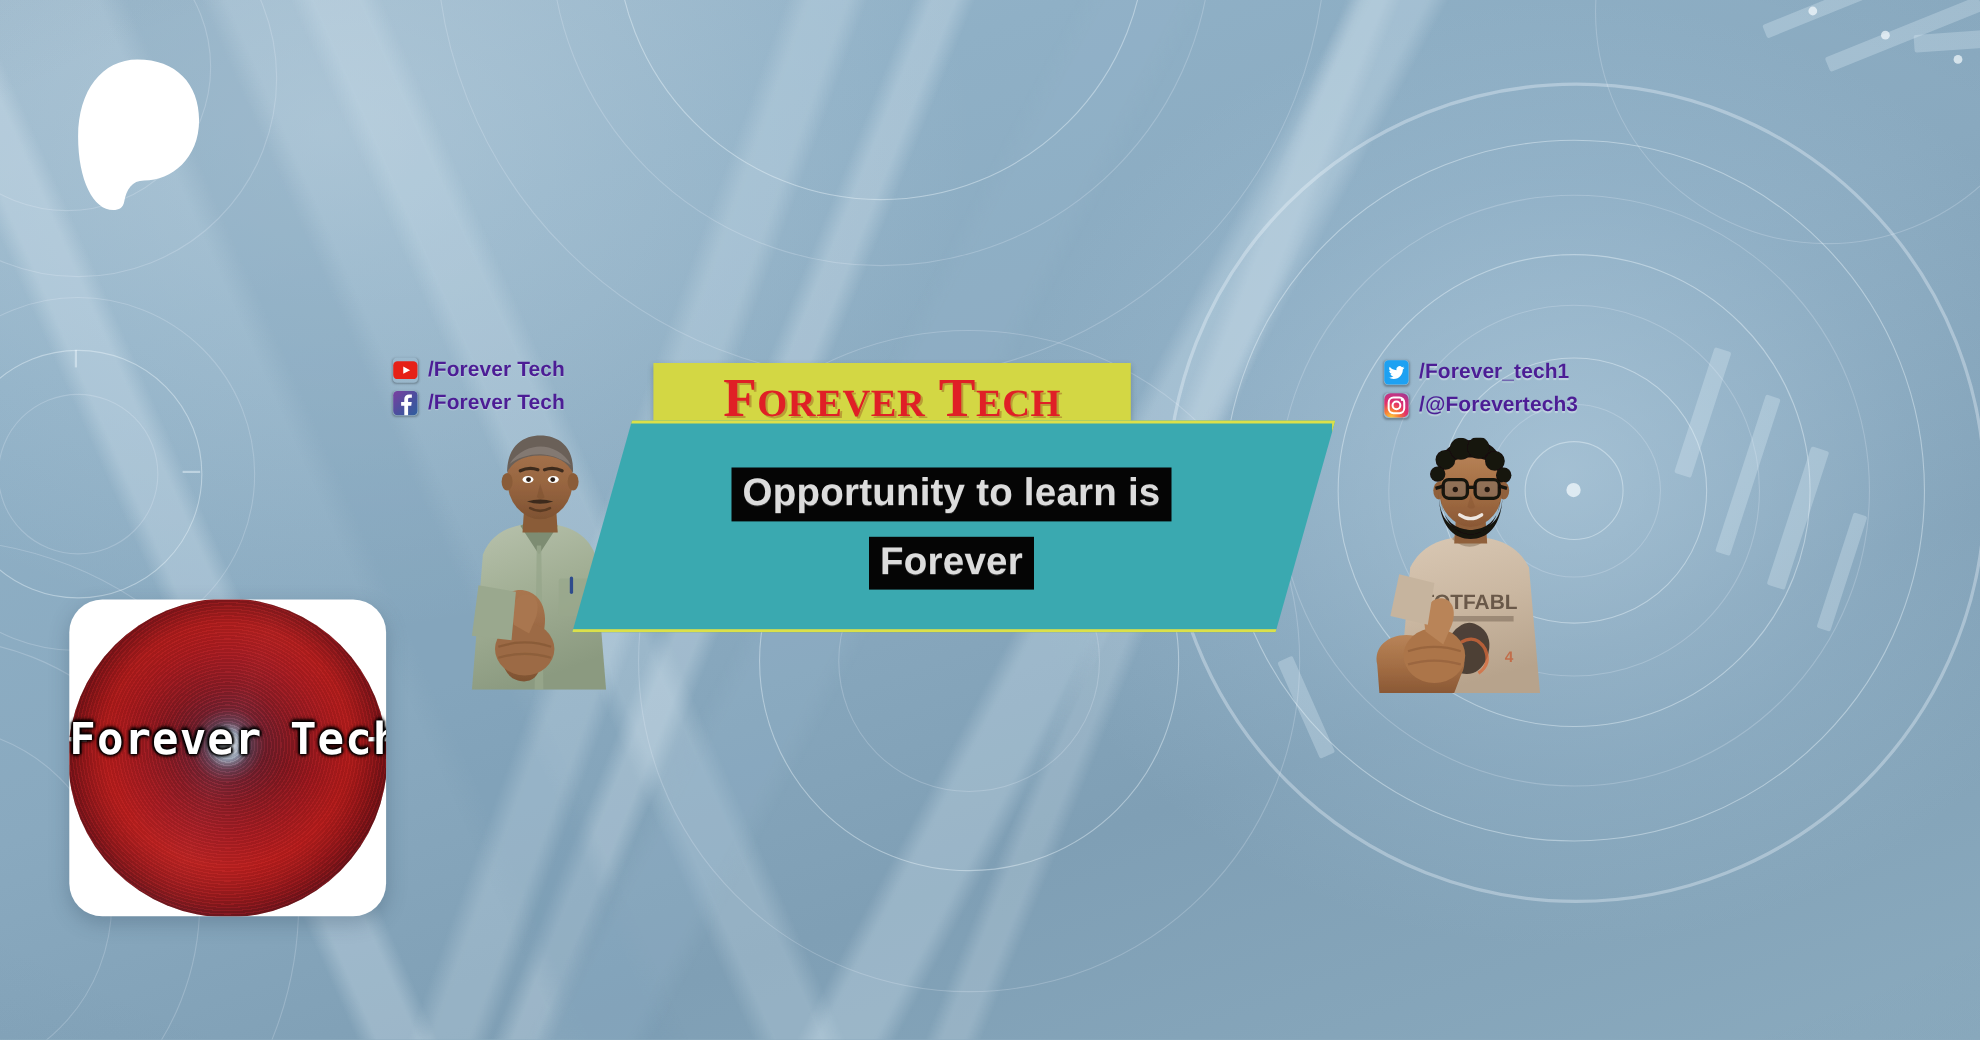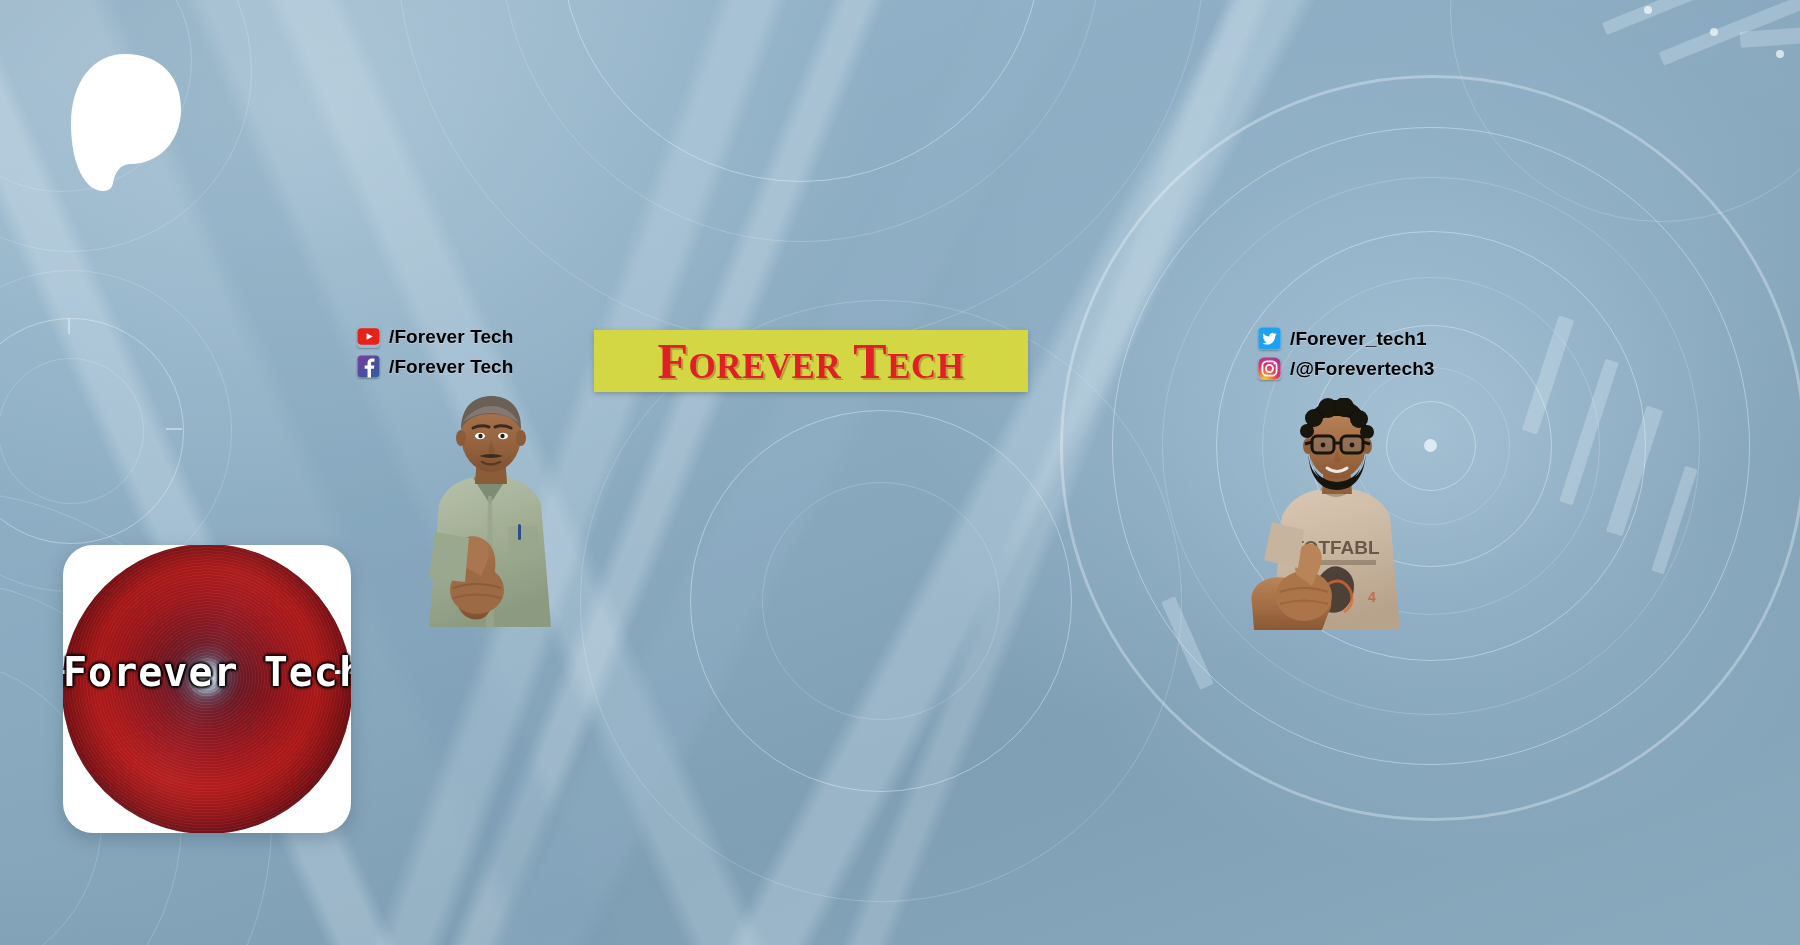--- a/index.html
+++ b/index.html
@@ -52,21 +52,21 @@
     background:radial-gradient(ellipse 120% 110% at 50% 50%, rgba(0,0,0,0) 55%, rgba(60,90,112,.18) 100%);
   }
 
   
   .patreon{position:absolute;left:68px;top:52px;width:115px;height:140px;}
 
   
   .social-block{position:absolute;}
   .social-row{display:flex;align-items:center;gap:9px;margin-bottom:7px;}
   .social-handle{
-    font-size:19px;font-weight:700;color:#000000;letter-spacing:.1px;
+    font-size:19px;font-weight:700;color:#4c1d95;letter-spacing:.1px;
     text-shadow:0 1px 1px rgba(255,255,255,.35);
     white-space:nowrap;
   }
   .sicon{width:23px;height:23px;border-radius:4px;display:block;flex:none;box-shadow:0 1px 2px rgba(0,0,0,.28);}
 
   
   .banner{position:absolute;left:594px;top:330px;width:620px;height:245px;}
   .title-bar{
     position:absolute;left:0;top:0;width:434px;height:62px;
     background:#d3d744;
@@ -413,20 +413,27 @@
 
         <path d="M30 124 L62 132 L56 170 L22 162 Z" fill="#c6b49e"></path>
       </g>
     </svg>
   </div>
 
   <div class="banner">
     <div class="title-bar">
       <span class="title-text">Forever Tech</span>
     </div>
+    <div class="para-wrap">
+      <div class="para-shape"></div>
+      <div class="para-inner">
+        <span class="hl">Opportunity to learn is</span>
+        <span class="hl">Forever</span>
+      </div>
+    </div>
   </div>
 
   <div class="logo-card">
     <div class="logo-disc"></div>
     <div class="logo-tick" style="left:-2px;"></div>
     <div class="logo-tick" style="right:-2px;"></div>
     <div class="logo-text">Forever Tech</div>
   </div>
 
 </div>

